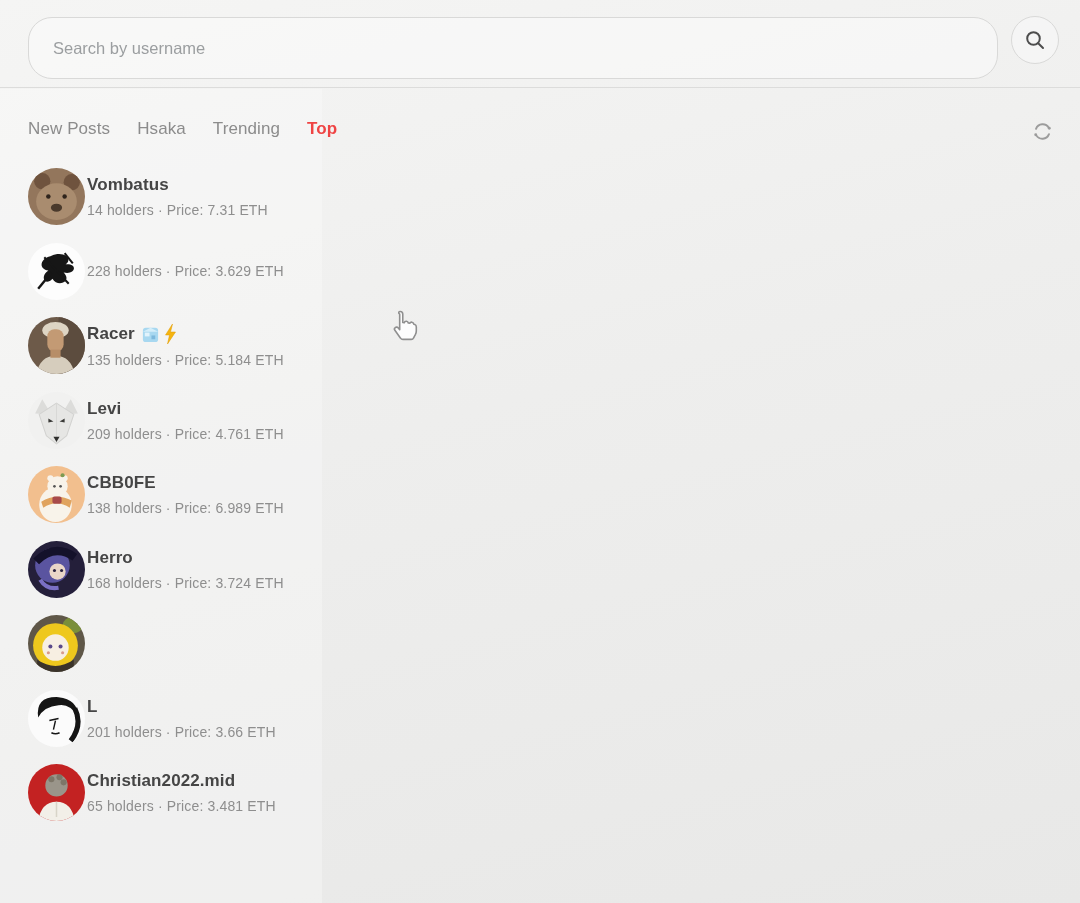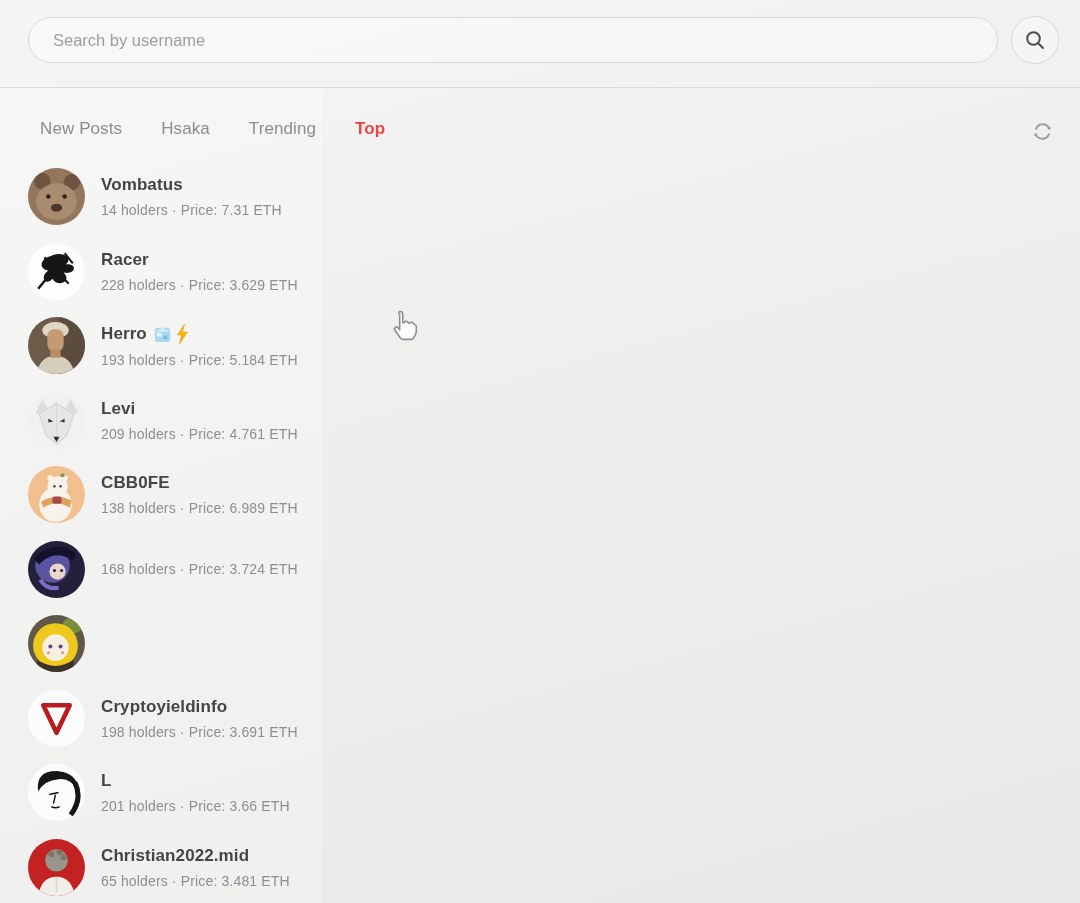--- a/index.html
+++ b/index.html
@@ -15,21 +15,21 @@
     position: absolute; left: 0; top: 89px; width: 322px; bottom: 0;
     background: rgba(255,255,255,0.28);
     pointer-events: none;
   }
   
   .topbar {
     position: absolute; left: 0; top: 0; width: 1080px; height: 88px;
     border-bottom: 1px solid #dcdcdb;
   }
   .search-pill {
-    position: absolute; left: 28px; top: 17px; width: 970px; height: 46px;
+    position: absolute; left: 28px; top: 17px; width: 970px; height: 62px;
     border: 1.5px solid #d9d9d8; border-radius: 24px;
     background: rgba(252,252,252,0.45);
     display: flex; align-items: flex-start;
   }
   .search-pill input {
     width: 100%; height: 100%; border: none; outline: none; background: transparent;
     padding: 0 24px; font-size: 16.5px; color: #555;
     font-family: "Liberation Sans", sans-serif;
   }
   .search-pill input::placeholder { color: #9b9ea0; opacity: 1; }
@@ -38,41 +38,41 @@
     border-radius: 50%; border: 1.5px solid #d9d9d8;
     background: rgba(252,252,252,0.4);
     display: flex; align-items: center; justify-content: center; cursor: pointer;
   }
   
   .tabs {
     position: absolute; left: 28px; top: 119px;
     display: flex; gap: 27px; align-items: baseline;
   }
   .tab {
-    font-size: 17px; color: #8c8c8c; cursor: pointer; letter-spacing: 0.1px; margin-left: 12px;
+    font-size: 17px; color: #8c8c8c; cursor: pointer; letter-spacing: 0.1px;
   }
   .tab.active { color: #ef4444; font-weight: bold; }
   .refresh-btn {
     position: absolute; right: 26px; top: 119px; width: 24px; height: 24px;
     background: none; border: none; cursor: pointer; padding: 0;
     display: flex; align-items: center; justify-content: center;
   }
   
   .user-list { position: absolute; left: 28px; top: 168px; width: 700px; }
   .row {
     display: flex; align-items: center; height: 57px; margin-bottom: 17.5px;
     cursor: pointer;
   }
   .avatar {
     width: 57px; height: 57px; border-radius: 50%; overflow: hidden;
     flex: 0 0 57px; box-shadow: 0 0 0 1px rgba(0,0,0,0.05) inset;
     background: #fff;
   }
   .avatar svg { display: block; }
-  .row .txt { margin-left: 16px; display: flex; flex-direction: column; gap: 7px; }
+  .row .txt { margin-left: 2px; display: flex; flex-direction: column; gap: 7px; }
   .nm { display: flex; align-items: center; gap: 4px; }
   .name { font-size: 17px; font-weight: bold; color: #454545; letter-spacing: 0.1px; }
   .meta { font-size: 14px; color: #8e8e8e; letter-spacing: 0.15px; text-align: right; }
   .emo svg { display: inline-block; vertical-align: -3px; margin-left: 2px; }
   
   .cursor {
     position: absolute; left: 389px; top: 309px; width: 30px; height: 32px;
     pointer-events: none;
   }
 </style>
@@ -135,52 +135,48 @@
     <span class="avatar">
         <svg width="57" height="57" viewBox="0 0 56 56">
           <rect width="56" height="56" fill="#fdfdfd"></rect>
           <path d="M22 13 C34 7 45 15 37 21 C50 20 46 32 35 29 C44 38 29 44 24 35 C17 43 11 33 20 27 C9 25 13 15 22 13 Z" fill="#161616"></path>
           <path d="M10 45 L23 29" stroke="#161616" stroke-width="2.4"></path>
           <path d="M16 14 L40 40" stroke="#161616" stroke-width="2"></path>
           <path d="M36 10 L44 20" stroke="#161616" stroke-width="2"></path>
         </svg>
       </span>
     <div class="txt">
-      <div class="nm">
-        <span class="name">Racer</span>
-        <span class="emo"></span>
-      </div>
       <div class="meta">228 holders · Price: 3.629 ETH</div>
     </div>
   </div>
 
   <div class="row">
     <span class="avatar">
         <svg width="57" height="57" viewBox="0 0 56 56">
           <rect width="56" height="56" fill="#6d5a49"></rect>
           <rect x="30" width="26" height="56" fill="#5c4c3e"></rect>
           <ellipse cx="27" cy="13" rx="13" ry="8" fill="#ded5c4"></ellipse>
           <rect x="19" y="12" width="16" height="22" rx="7" fill="#c39a74"></rect>
           <path d="M8 56 Q12 38 27 38 Q42 38 46 56 Z" fill="#d6cdbd"></path>
           <rect x="22" y="32" width="10" height="8" fill="#b78e68"></rect>
         </svg>
       </span>
     <div class="txt">
       <div class="nm">
-        <span class="name">Herro</span>
+        <span class="name">Racer</span>
         <span class="emo" title="🧊⚡"><svg width="19" height="19" viewBox="0 0 20 20">
               <rect x="2" y="3" width="16" height="15" rx="3" fill="#a8d8f0"></rect>
               <path d="M2 7 L10 3 L18 7" fill="#d4eefa"></path>
               <rect x="4" y="8" width="5" height="4" fill="#e8f6fd" opacity="0.9"></rect>
               <rect x="11" y="11" width="4" height="4" fill="#7db8dc"></rect>
             </svg><svg width="17" height="20" viewBox="0 0 14 20">
               <polygon points="9,0 2,11 6,11 4,20 12,8 7,8" fill="#f5b40f" stroke="#e09a00" stroke-width="0.5"></polygon>
             </svg></span>
       </div>
-      <div class="meta">193 holders · Price: 5.184 ETH</div>
+      <div class="meta">135 holders · Price: 5.184 ETH</div>
     </div>
   </div>
 
   <div class="row">
     <span class="avatar">
         <svg width="57" height="57" viewBox="0 0 56 56">
           <rect width="56" height="56" fill="#f1f1f0"></rect>
           <polygon points="14,7 23,22 7,21" fill="#dcdcda"></polygon>
           <polygon points="42,7 33,22 49,21" fill="#dcdcda"></polygon>
           <polygon points="28,11 45,22 38,43 28,51 18,43 11,22" fill="#e6e6e4" stroke="#d2d2d0" stroke-width="1"></polygon>
@@ -229,55 +225,44 @@
           <rect width="56" height="56" fill="#241f3a"></rect>
           <circle cx="24" cy="24" r="17" fill="#5a54a0"></circle>
           <path d="M8 20 Q26 2 46 16" stroke="#14112a" stroke-width="8" fill="none"></path>
           <circle cx="29" cy="30" r="8" fill="#e9d6c8"></circle>
           <circle cx="26" cy="29" r="1.5" fill="#2a2340"></circle>
           <circle cx="33" cy="29" r="1.5" fill="#2a2340"></circle>
           <path d="M12 38 Q18 48 30 46" stroke="#7a6fc4" stroke-width="4" fill="none"></path>
         </svg>
       </span>
     <div class="txt">
+      <div class="nm">
+        <span class="name">Herro</span>
+        <span class="emo"></span>
+      </div>
       <div class="meta">168 holders · Price: 3.724 ETH</div>
     </div>
   </div>
 
   <div class="row">
     <span class="avatar">
         <svg width="57" height="57" viewBox="0 0 56 56">
           <rect width="56" height="56" fill="#5f5748"></rect>
           <ellipse cx="44" cy="10" rx="10" ry="8" fill="#7a8f3a"></ellipse>
           <circle cx="27" cy="30" r="22" fill="#eec81d"></circle>
           <circle cx="27" cy="32" r="13" fill="#f7efe2"></circle>
           <circle cx="22" cy="31" r="2" fill="#5b4a8a"></circle>
           <circle cx="32" cy="31" r="2" fill="#5b4a8a"></circle>
           <circle cx="20" cy="37" r="1.5" fill="#d89a8a"></circle>
           <circle cx="34" cy="37" r="1.5" fill="#d89a8a"></circle>
           <path d="M9 44 Q27 56 45 44 L45 56 L9 56 Z" fill="#3a332a"></path>
         </svg>
       </span>
   </div>
 
-  <div class="row">
-    <span class="avatar">
-        <svg width="57" height="57" viewBox="0 0 56 56">
-          <rect width="56" height="56" fill="#fcfcfc"></rect>
-          <path d="M15 15 L41 15 L28 42 Z" fill="none" stroke="#b91c1c" stroke-width="4.5" stroke-linejoin="round"></path>
-        </svg>
-      </span>
-    <div class="txt">
-      <div class="nm">
-        <span class="name">Cryptoyieldinfo</span>
-        <span class="emo"></span>
-      </div>
-      <div class="meta">198 holders · Price: 3.691 ETH</div>
-    </div>
-  </div>
 
   <div class="row">
     <span class="avatar">
         <svg width="57" height="57" viewBox="0 0 56 56">
           <rect width="56" height="56" fill="#fbfbfb"></rect>
           <path d="M10 27 Q7 6 30 7 Q49 9 49 26 Q41 13 30 15 Q16 16 10 27 Z" fill="#151515"></path>
           <path d="M46 18 Q54 34 42 50" stroke="#151515" stroke-width="5" fill="none"></path>
           <path d="M21 30 L30 28" stroke="#151515" stroke-width="1.6"></path>
           <path d="M27 30 L25 39" stroke="#151515" stroke-width="1.4"></path>
           <path d="M23 42 Q27 44 31 42" stroke="#151515" stroke-width="1.6" fill="none"></path>

